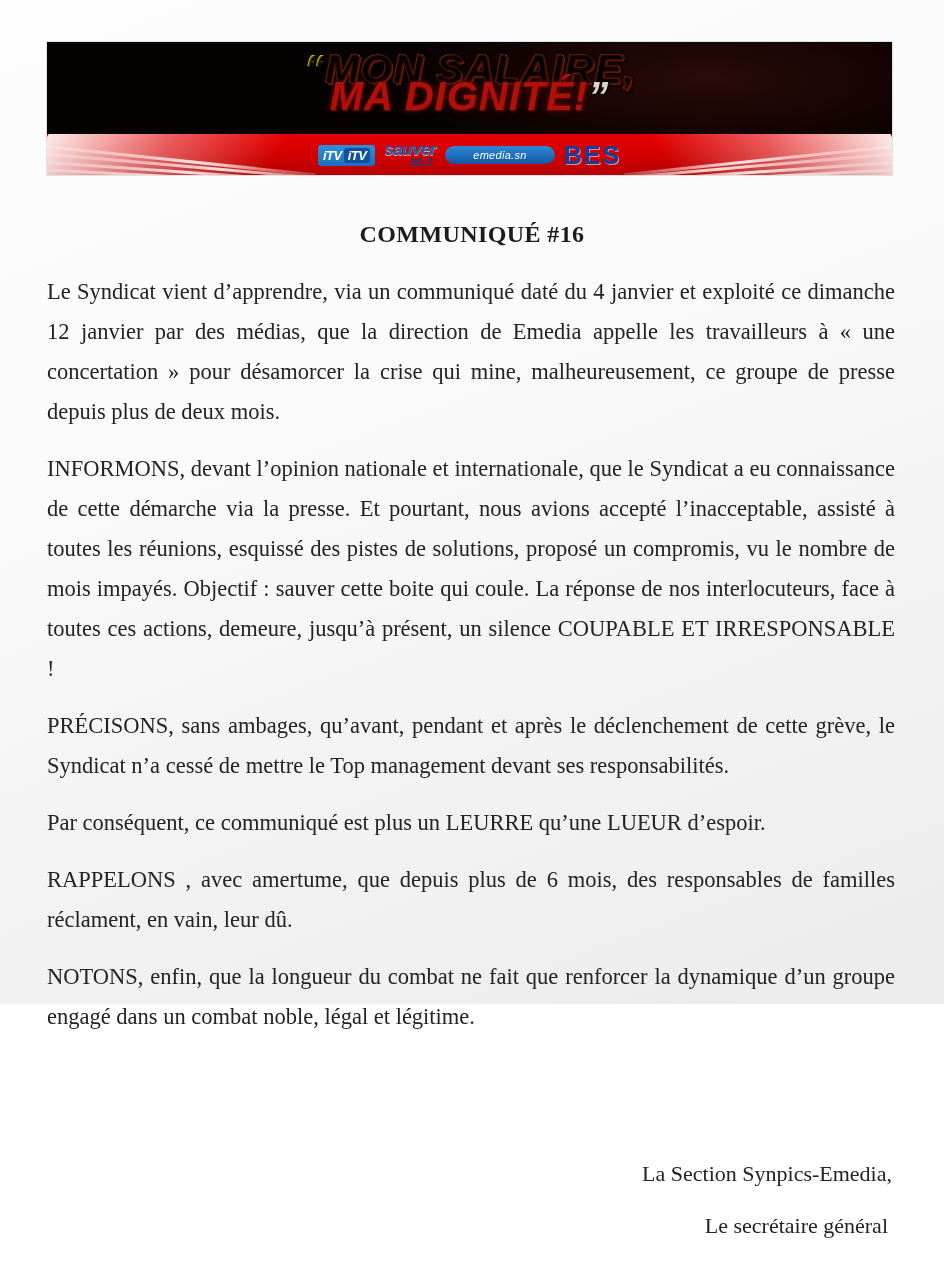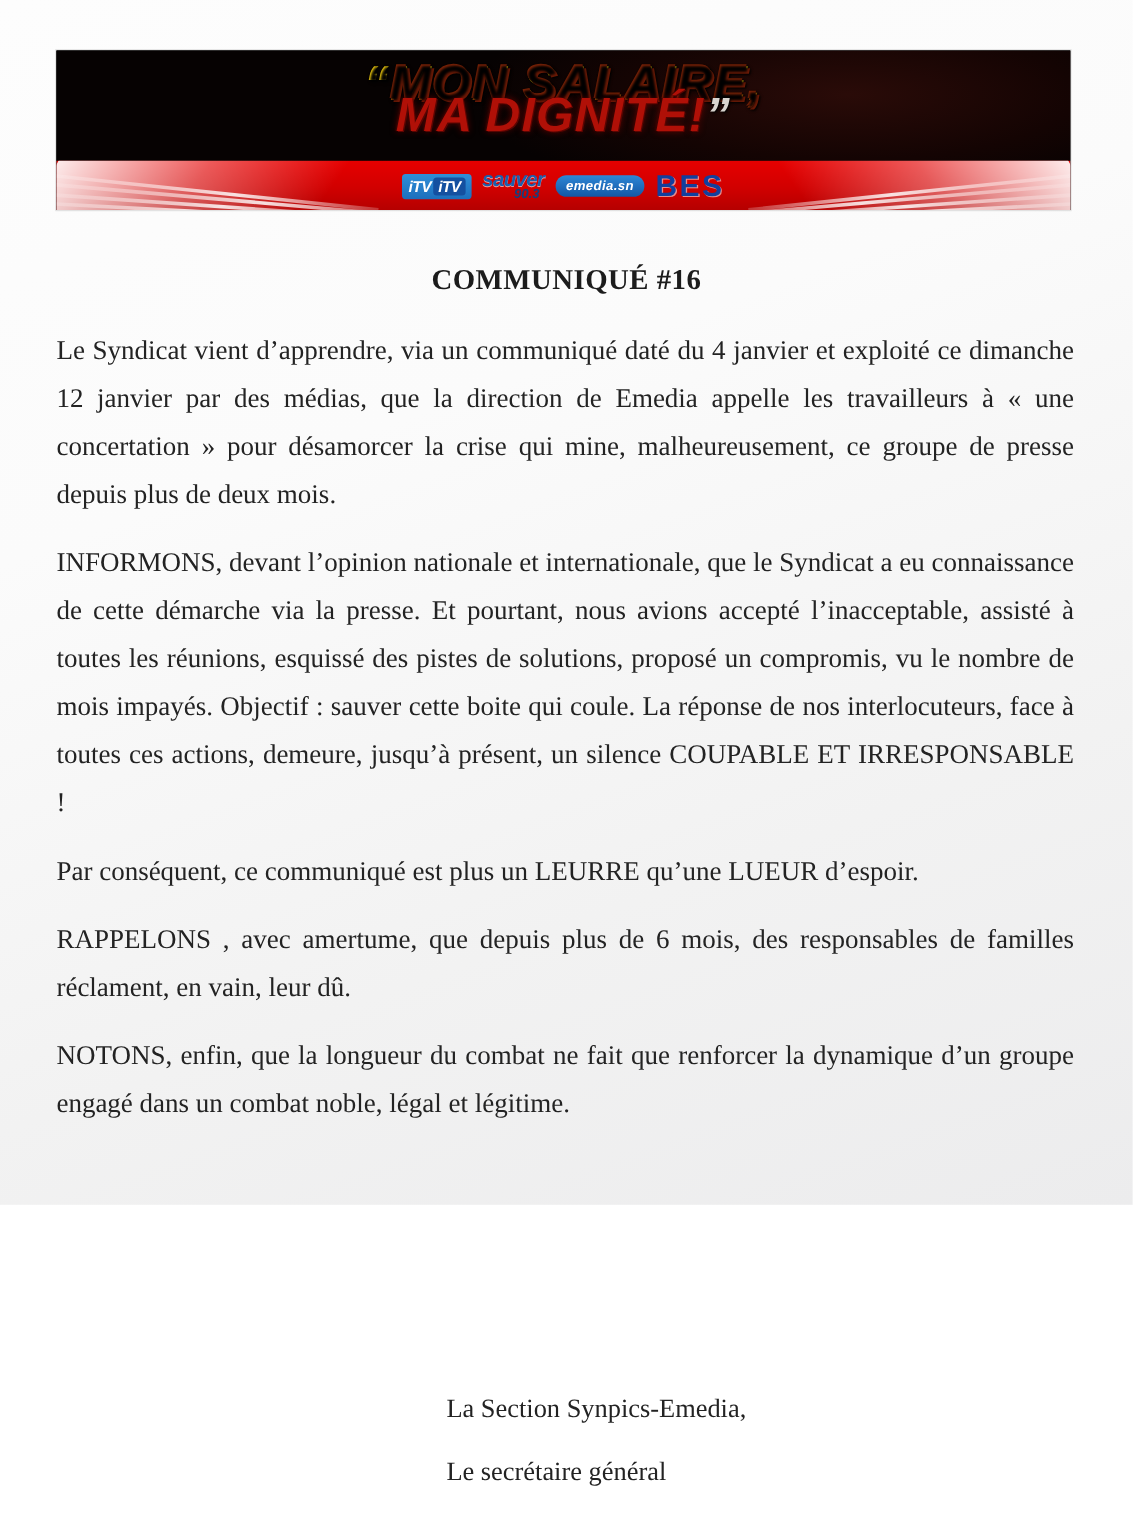--- a/index.html
+++ b/index.html
@@ -175,24 +175,24 @@
     color: #123f7e;
     font-size: 11px;
     font-weight: bold;
     font-style: italic;
     align-self: flex-end;
     margin-right: 4px;
   }
   .logo-emedia {
     background: linear-gradient(180deg, #2d87d6 0%, #1357a5 100%);
     border-radius: 11px;
-    padding: 3px 9px;
+    padding: 3px 28px;
     color: #ffffff;
     font-size: 11px;
-    font-weight: bold;
+    font-weight: normal;
     font-style: italic;
     letter-spacing: 0.3px;
   }
   .logo-bes {
     color: #123f9e;
     font-size: 25px;
     font-weight: bold;
     letter-spacing: 2px;
     text-shadow: 1px 1px 0 rgba(255,255,255,0.55);
   }
@@ -222,21 +222,21 @@
     text-align: justify;
     text-justify: inter-word;
   }
   .para:last-child { margin-bottom: 0; }
 
   .signature {
     position: absolute;
     right: 52px;
     top: 1148px;
     width: 520px;
-    text-align: left;
+    text-align: right;
     color: #232323;
     font-size: 22px;
     line-height: 52px;
   }
   .sig-line2 { padding-right: 4px; }
 </style>
 </head>
 <body>
 
 <div class="page">
@@ -282,20 +282,21 @@
       <div class="logo-emedia">emedia.sn</div>
       <div class="logo-bes">BES</div>
     </div>
   </div>
 
   <div class="doc-title">COMMUNIQUÉ #16</div>
 
   <div class="body-text">
     <p class="para">Le Syndicat  vient d’apprendre, via un communiqué daté du 4 janvier et exploité ce dimanche 12 janvier par des médias, que la direction de Emedia appelle les travailleurs à « une concertation » pour désamorcer la crise qui mine, malheureusement, ce groupe de presse depuis plus de deux mois.</p>
     <p class="para">INFORMONS, devant  l’opinion nationale et internationale, que le Syndicat a eu connaissance de cette démarche via la presse. Et pourtant, nous avions accepté l’inacceptable, assisté à toutes les réunions, esquissé des pistes de solutions, proposé un compromis, vu le nombre de mois impayés. Objectif : sauver cette boite qui coule. La réponse de nos interlocuteurs, face à toutes ces actions, demeure, jusqu’à présent, un silence COUPABLE ET IRRESPONSABLE  !</p>
+    <p class="para">PRÉCISONS, sans ambages, qu’avant, pendant et après le déclenchement de cette grève, le Syndicat n’a cessé de mettre le Top management devant ses responsabilités.</p>
     <p class="para">Par conséquent, ce communiqué est plus un LEURRE qu’une LUEUR d’espoir.</p>
     <p class="para">RAPPELONS , avec amertume, que depuis plus de 6 mois, des responsables de familles réclament, en vain, leur dû.</p>
     <p class="para">NOTONS, enfin, que la longueur du combat ne fait que renforcer la dynamique d’un groupe engagé dans un combat noble, légal et légitime.</p>
   </div>
 
   <div class="signature">
     <div class="sig-line1">La Section Synpics-Emedia,</div>
     <div class="sig-line2">Le secrétaire général</div>
   </div>
 

